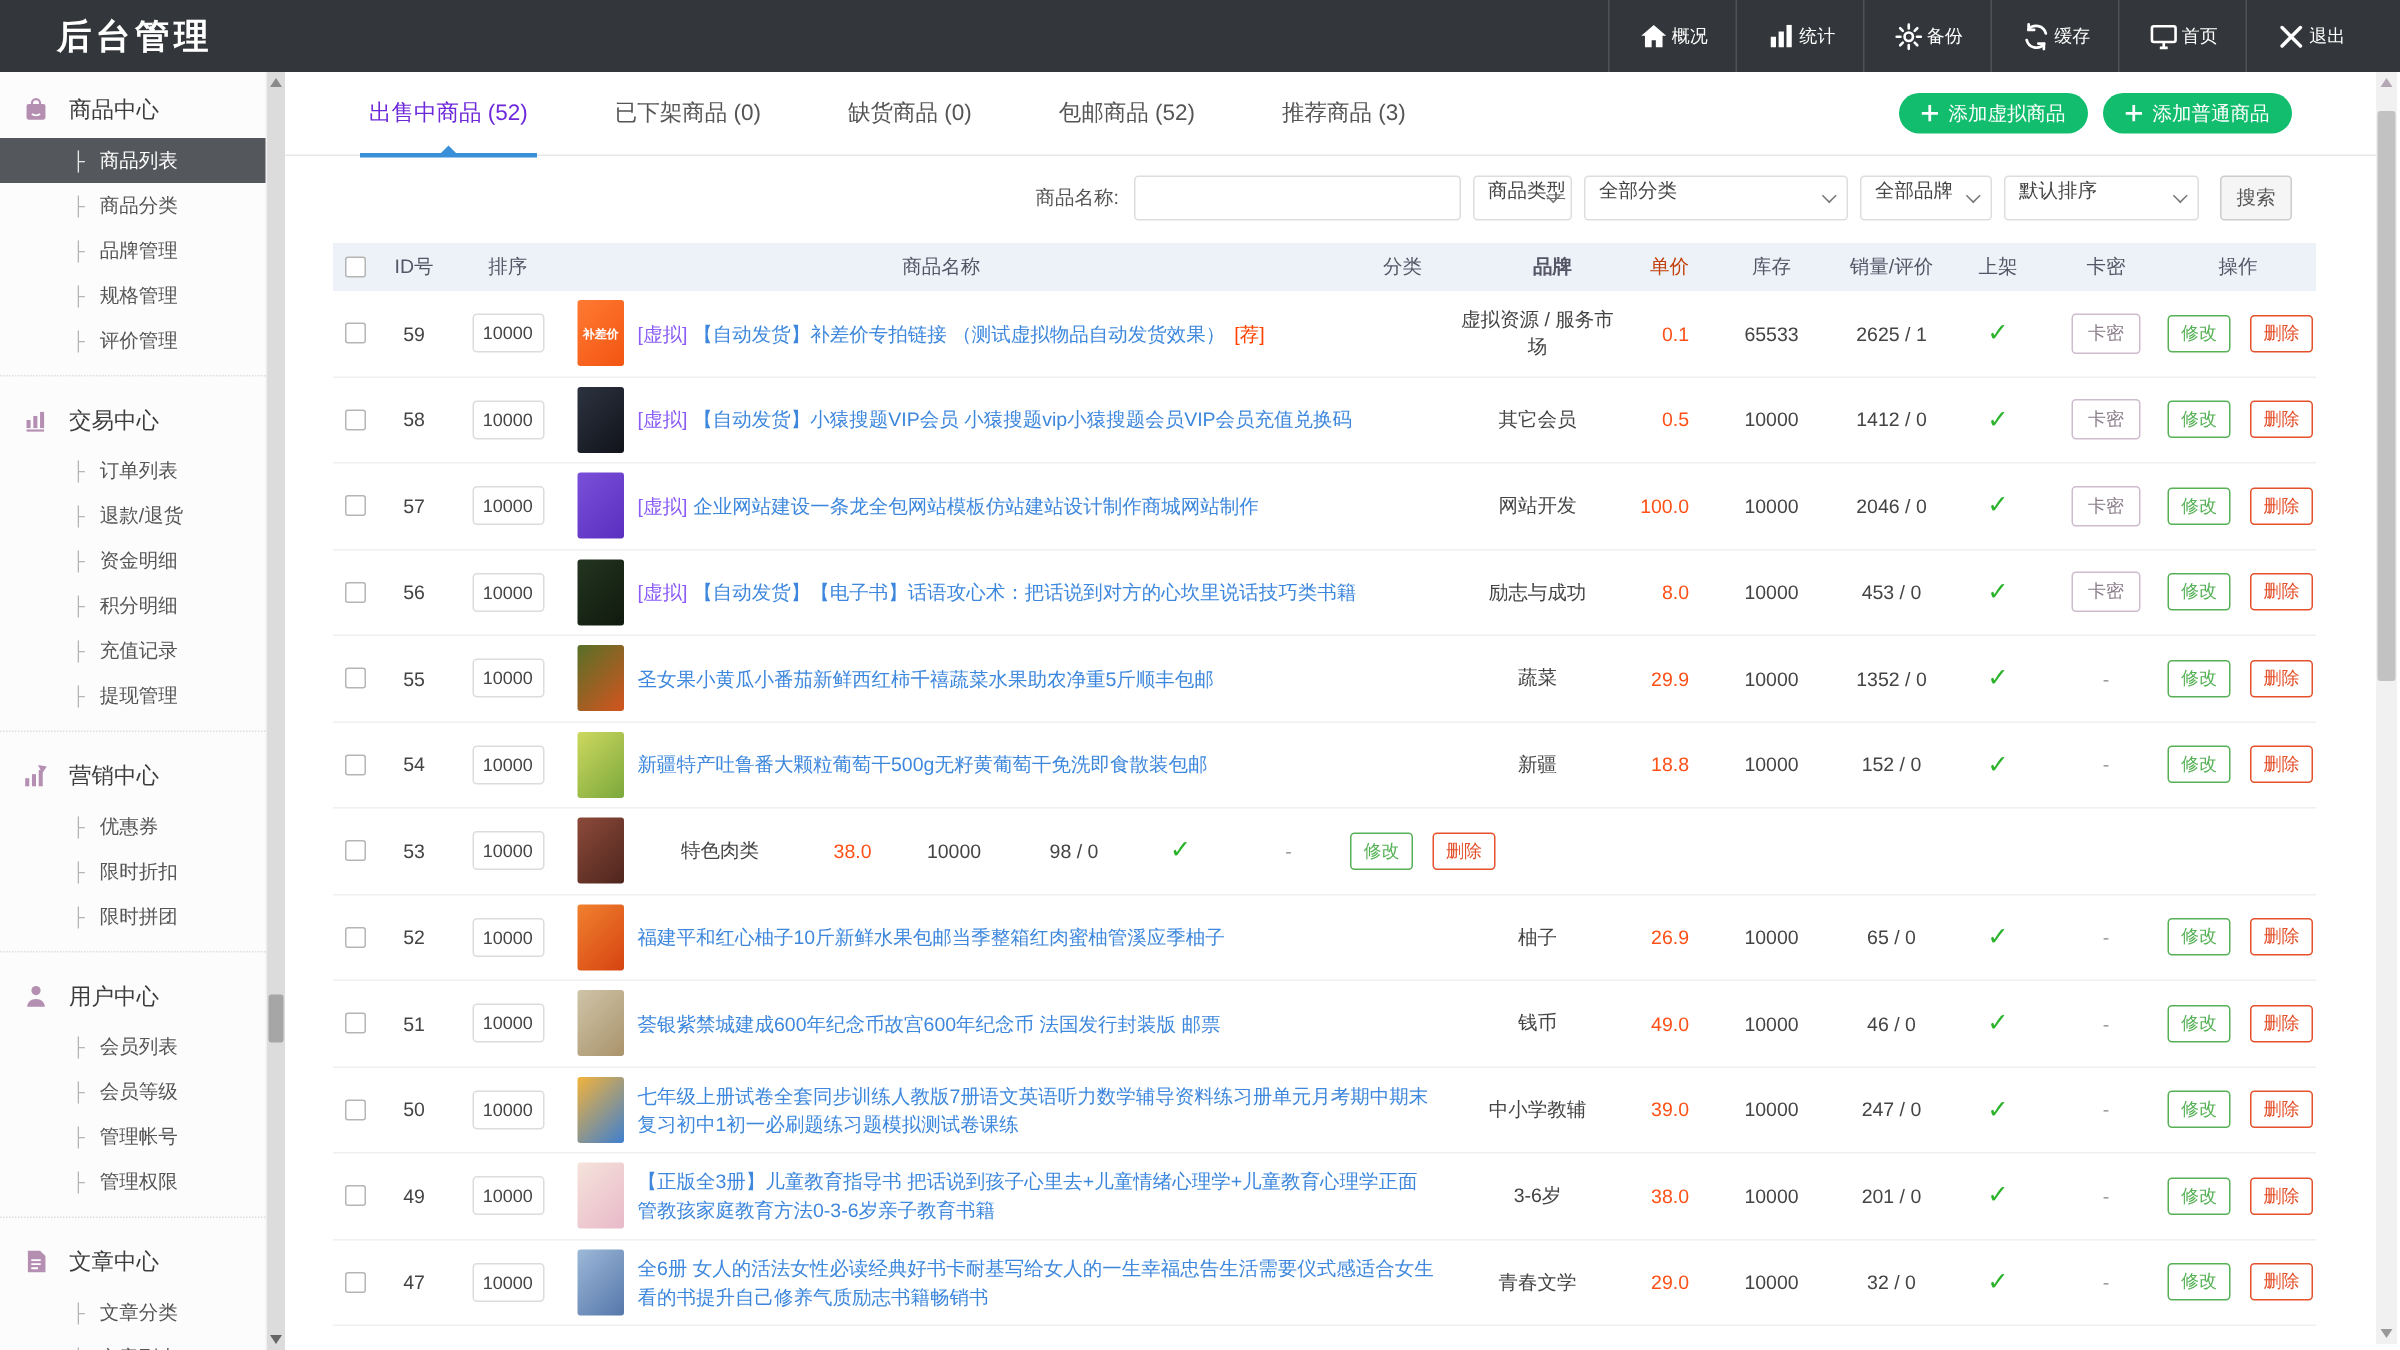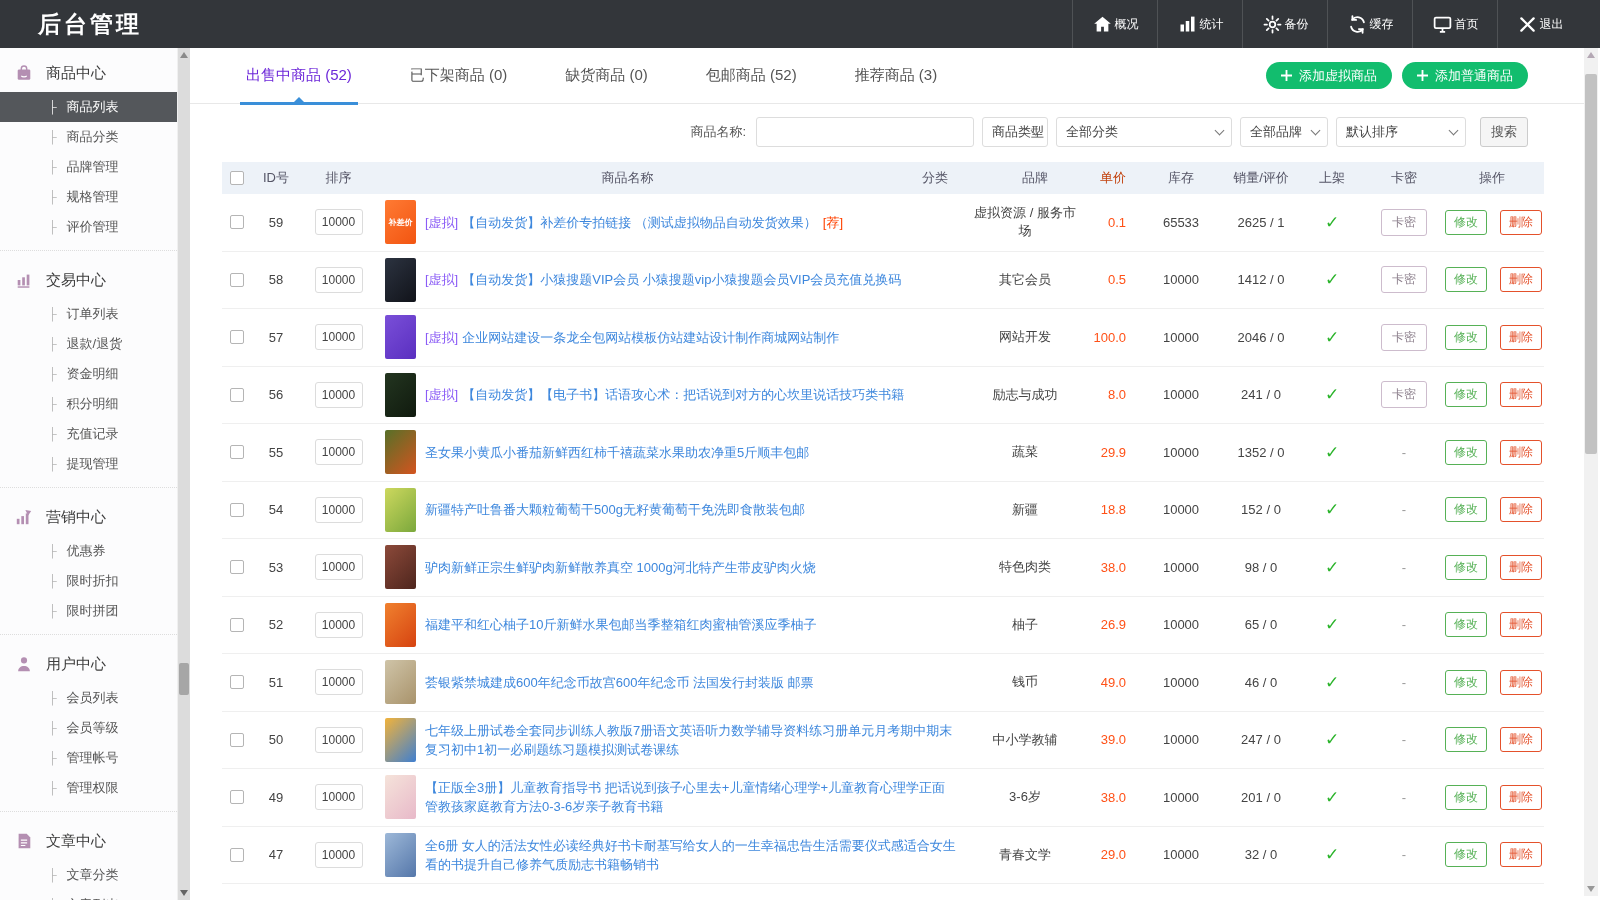--- a/index.html
+++ b/index.html
@@ -57,39 +57,39 @@
   .btn-add { height:27px; border-radius:14px; color:#fff; font-size:13px; border:none; cursor:pointer;
     display:flex; align-items:center; gap:7px; padding:0 15px; }
   .plus-ic { display:flex; }
 
   
   .filters { height:44px; display:flex; align-items:center; justify-content:flex-end;
     padding-right:56px; gap:8px; margin-top:6px; }
   .f-label { font-size:13px; color:#555; margin-right:2px; }
   .f-input { width:218px; height:30px; border:1px solid #ddd; border-radius:3px; font-size:13px; padding:0 8px; outline:none; }
   .f-select { height:30px; border:1px solid #ddd; border-radius:3px; background:#fff; font-size:13px; color:#444;
-    display:flex; align-items:center; padding:0 24px 0 9px; position:relative; cursor:pointer; white-space:nowrap; }
+    display:flex; padding:0 24px 0 9px; position:relative; cursor:pointer; white-space:nowrap; }
   .f-select .chev { position:absolute; right:8px; top:50%; width:7px; height:7px; margin-top:-5px;
     border-right:1.6px solid #777; border-bottom:1.6px solid #777; transform:rotate(45deg); }
   .sel-type { width:66px; } .sel-cat { width:176px; } .sel-brand { width:88px; } .sel-sort { width:130px; }
   .btn-search { width:48px; height:30px; background:#f5f5f5; border:1px solid #ccc; border-radius:3px;
     font-size:13px; color:#555; cursor:pointer; margin-left:6px; }
 
   
   .table { margin:8px 40px 0 32px; }
   .t-head { display:flex; align-items:center; height:32px; background:#edf2f8; font-size:13px; color:#556; }
   .t-row { display:flex; align-items:center; height:57.5px; border-bottom:1px solid #efefef; font-size:13px; color:#444; }
   .cell { display:flex; align-items:center; justify-content:center; text-align:center; }
   .col-check { width:28px; justify-content:flex-start; padding-left:8px; }
   .col-id { width:52px; }
   .col-sort { width:73px; }
   .col-thumb { width:50px; justify-content:flex-start; padding-left:10px; }
   .col-name { flex:1; justify-content:flex-start; text-align:left; }
   .col-cat { width:110px; line-height:18px; }
-  .col-brand { width:90px; }
+  .col-brand { width:90px;font-weight:bold; }
   .col-price { width:56px; justify-content:flex-end; padding-right:10px; color:#ff5117; }
   .col-stock { width:90px; }
   .col-sales { width:70px; }
   .col-listed { width:72px; }
   .col-kami { width:72px; }
   .col-ops { width:104px; justify-content:flex-end; gap:13px; padding-right:2px; }
   .t-head .col-price { color:#c2410c; }
   .cb { width:14px; height:14px; border:1px solid #b5b5b5; border-radius:2px; background:#fff; display:inline-block; cursor:pointer; }
   .sort-input { width:48px; height:26px; border:1px solid #dcdcdc; border-radius:3px; text-align:center;
     font-size:12px; color:#444; outline:none; }
@@ -525,21 +525,21 @@
             </div>
     <div class="cell col-name p-name">
       <span>
         <span class="p-prefix">[虚拟]</span><span class="p-link">【自动发货】【电子书】话语攻心术：把话说到对方的心坎里说话技巧类书籍</span>
       </span>
     </div>
     <div class="cell col-cat">励志与成功</div>
 
     <div class="cell col-price">8.0</div>
     <div class="cell col-stock">10000</div>
-    <div class="cell col-sales">241 / 0</div>
+    <div class="cell col-sales">453 / 0</div>
     <div class="cell col-listed">
               <span class="check">✓</span>
             </div>
     <div class="cell col-kami">
               <button class="btn-kami">卡密</button>
             </div>
     <div class="cell col-ops">
       <button class="btn-edit">修改</button>
       <button class="btn-del">删除</button>
     </div>
@@ -615,25 +615,20 @@
     <div class="cell col-check">
               <span class="cb"></span>
             </div>
     <div class="cell col-id">53</div>
     <div class="cell col-sort">
               <input class="sort-input" value="10000" style="">
             </div>
     <div class="cell col-thumb">
               <span class="thumb" style="background: linear-gradient(135deg, rgb(140, 74, 58), rgb(78, 37, 29));"></span>
             </div>
-    <div class="cell col-name p-name">
-      <span>
-        <span class="p-link">驴肉新鲜正宗生鲜驴肉新鲜散养真空 1000g河北特产生带皮驴肉火烧</span>
-      </span>
-    </div>
     <div class="cell col-cat">特色肉类</div>
 
     <div class="cell col-price">38.0</div>
     <div class="cell col-stock">10000</div>
     <div class="cell col-sales">98 / 0</div>
     <div class="cell col-listed">
               <span class="check">✓</span>
             </div>
     <div class="cell col-kami">
               <span class="dash">-</span>

